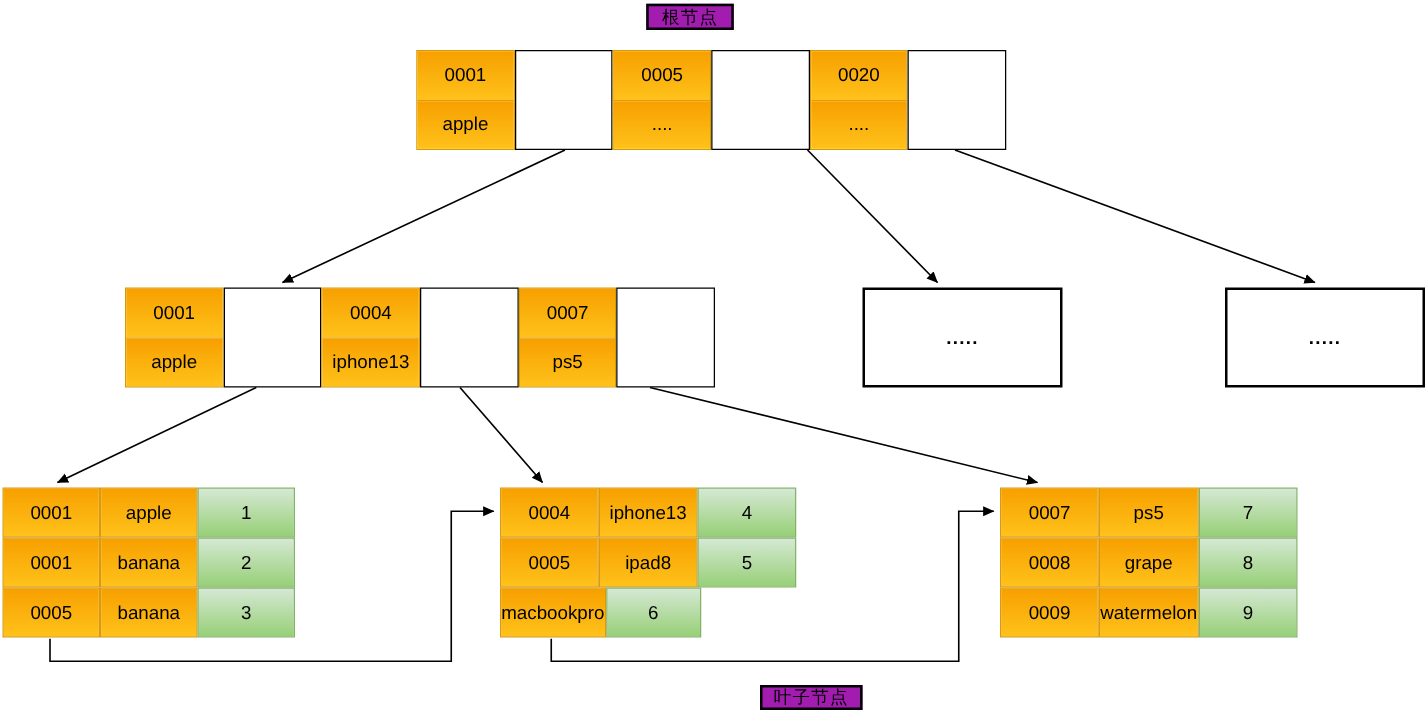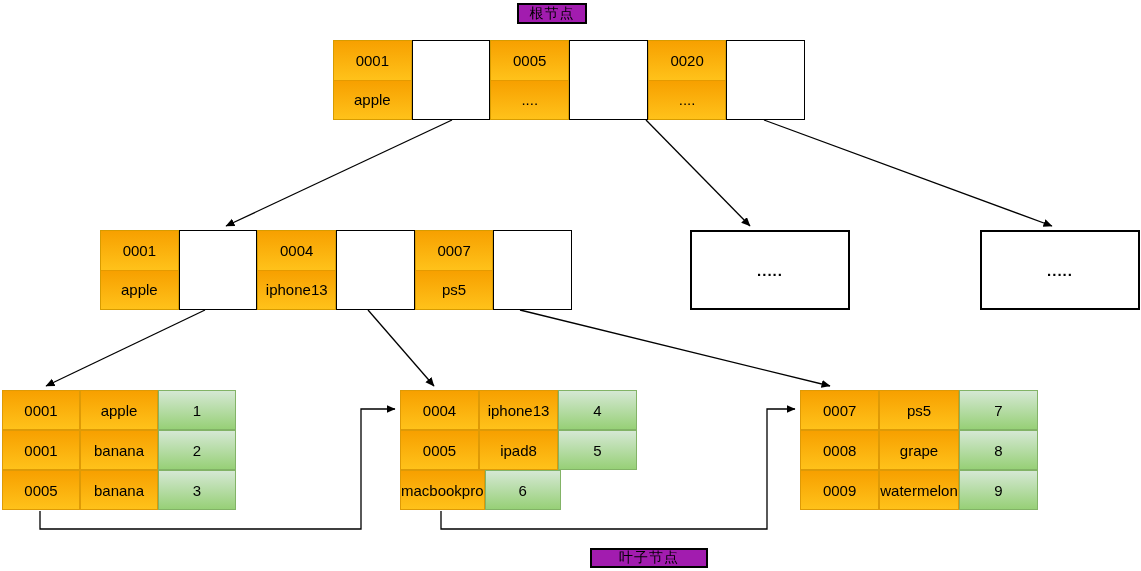--- a/index.html
+++ b/index.html
@@ -132,21 +132,21 @@
         <div class="leafcell orange">grape</div>
         <div class="leafcell green">8</div>
       </div>
       <div class="leafrow">
         <div class="leafcell orange">0009</div>
         <div class="leafcell orange">watermelon</div>
         <div class="leafcell green">9</div>
       </div>
     </div>
 
-  <div class="lbl" style="left:590px;top:548px;width:118px;height:20px;font-family:Liberation Mono, monospace;">
+  <div class="lbl" style="left:608px;top:548px;width:82px;height:20px;font-family:Liberation Mono, monospace;">
     <span>叶子节点</span>
   </div>
 
   <svg class="edges" width="1141" height="571" viewBox="0 0 1141 571">
     <defs>
       <marker id="arw" markerWidth="11" markerHeight="9" refX="8.5" refY="4" orient="auto" markerUnits="userSpaceOnUse">
         <path d="M0,0 L9,4 L0,8 z" fill="#000"></path>
       </marker>
     </defs>
     <line x1="452" y1="120" x2="226" y2="226" stroke="#000" stroke-width="1.3" marker-end="url(#arw)"></line>

